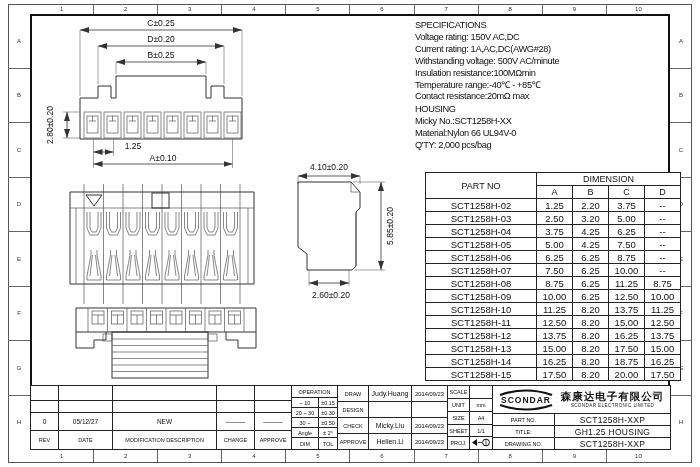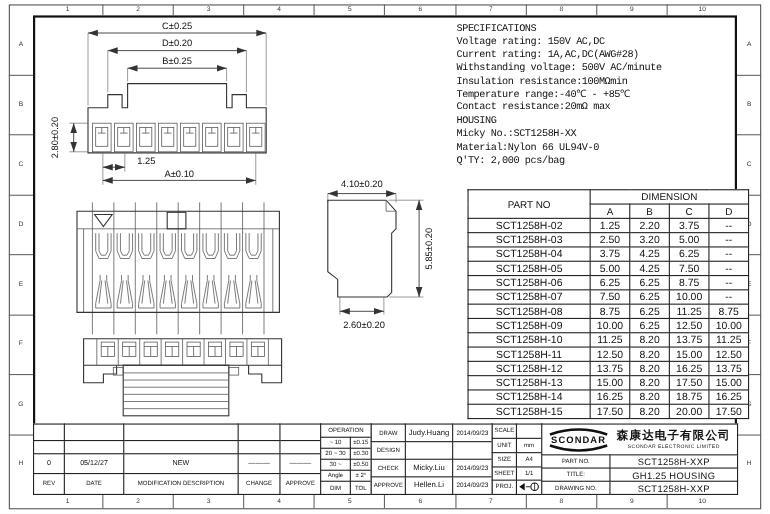--- a/index.html
+++ b/index.html
@@ -14,21 +14,21 @@
   .gtop{top:4px;height:10px}
   .gbot{top:449px;height:13px}
   .gtop span,.gbot span{flex:1;border-right:1px solid #666;font-size:6px;color:#333;display:flex;align-items:center;justify-content:center}
   .gtop span:last-child,.gbot span:last-child{border-right:none}
   .gleft,.gright{top:14px;width:22px;height:435px;display:flex;flex-direction:column}
   .gleft{left:8px}
   .gright{left:670px}
   .gleft span,.gright span{flex:1;border-bottom:1px solid #666;font-size:6px;color:#333;display:flex;align-items:center;justify-content:center}
   .gleft span:last-child,.gright span:last-child{border-bottom:none}
   
-  .spec{left:415px;top:20px;width:252px;font-family:Liberation Mono, monospace;font-size:9.3px;line-height:11.9px;letter-spacing:-.4px;white-space:nowrap}
+  .spec{left:415px;top:20px;width:252px;font-family:Liberation Sans, sans-serif;font-size:9.3px;line-height:11.9px;letter-spacing:-.4px;white-space:nowrap}
   .spec .ttl{margin-bottom:0}
   .housing{top:104px}
   
   table.t{border-collapse:collapse;position:absolute;table-layout:fixed;background:#fff}
   table.t td{border:1px solid #222;padding:0;text-align:center;vertical-align:middle;overflow:hidden;white-space:nowrap}
   .dimtab{left:425px;top:172px;width:255px;font-size:9.5px}
   .dimtab td{height:13px}
   .dimtab .hd{font-size:9px}
   
   .tb-rev{left:30px;top:385px;width:261px;height:64px;font-size:6.5px}

